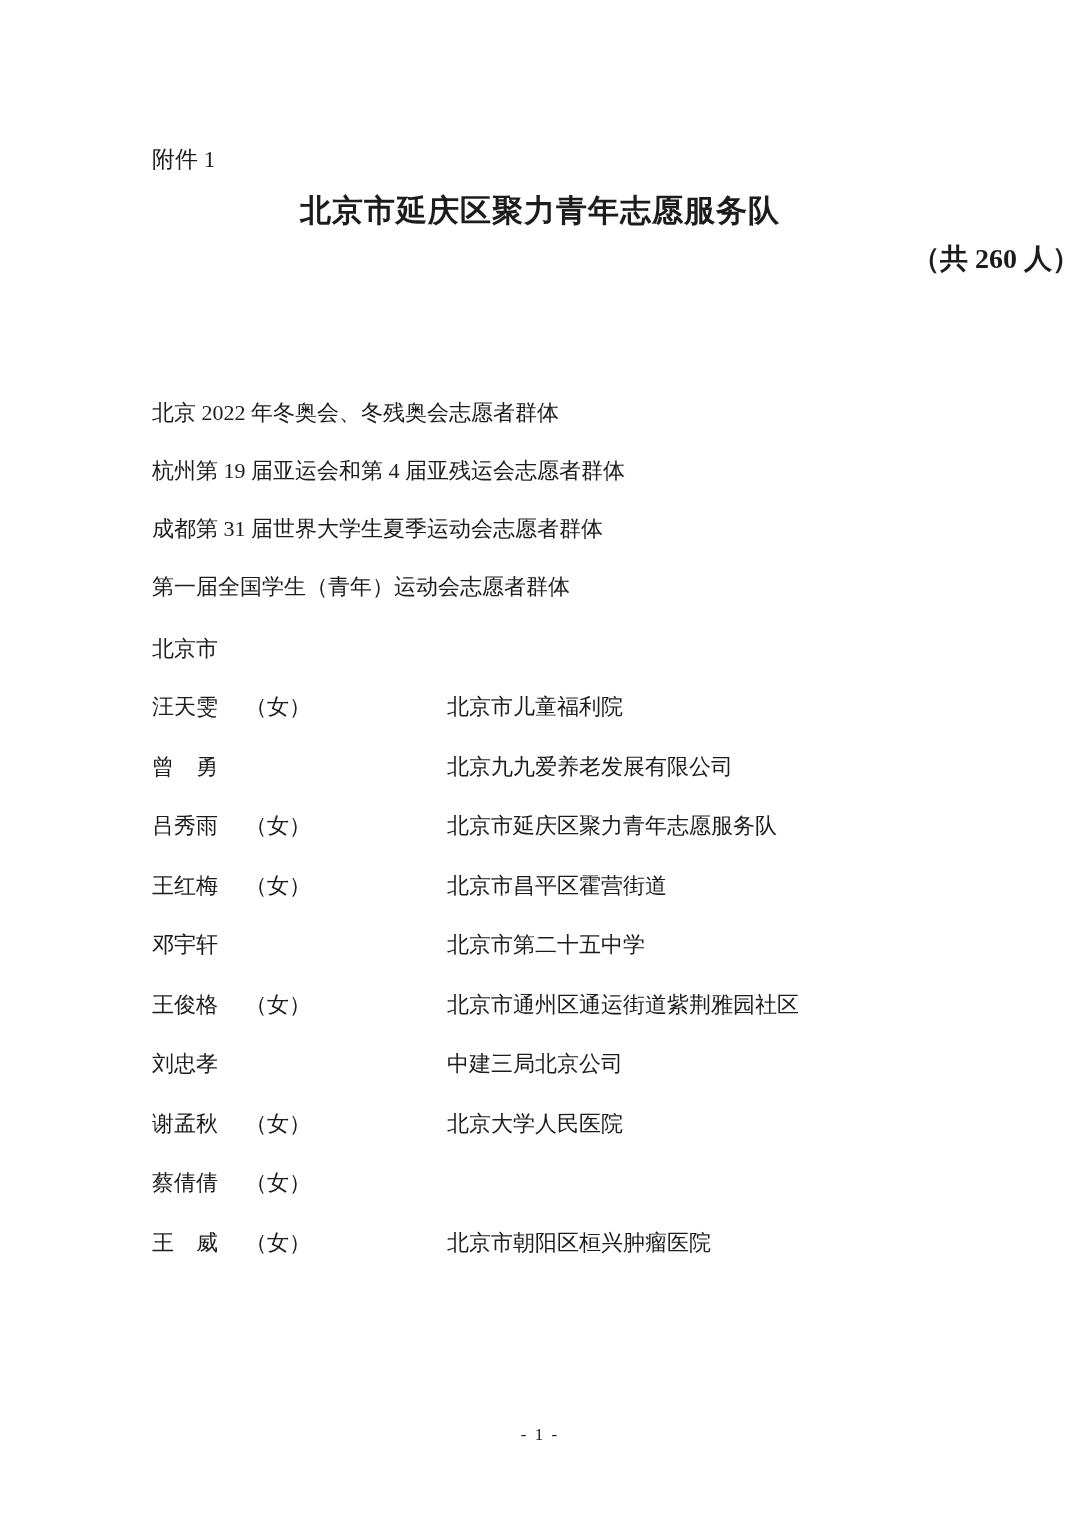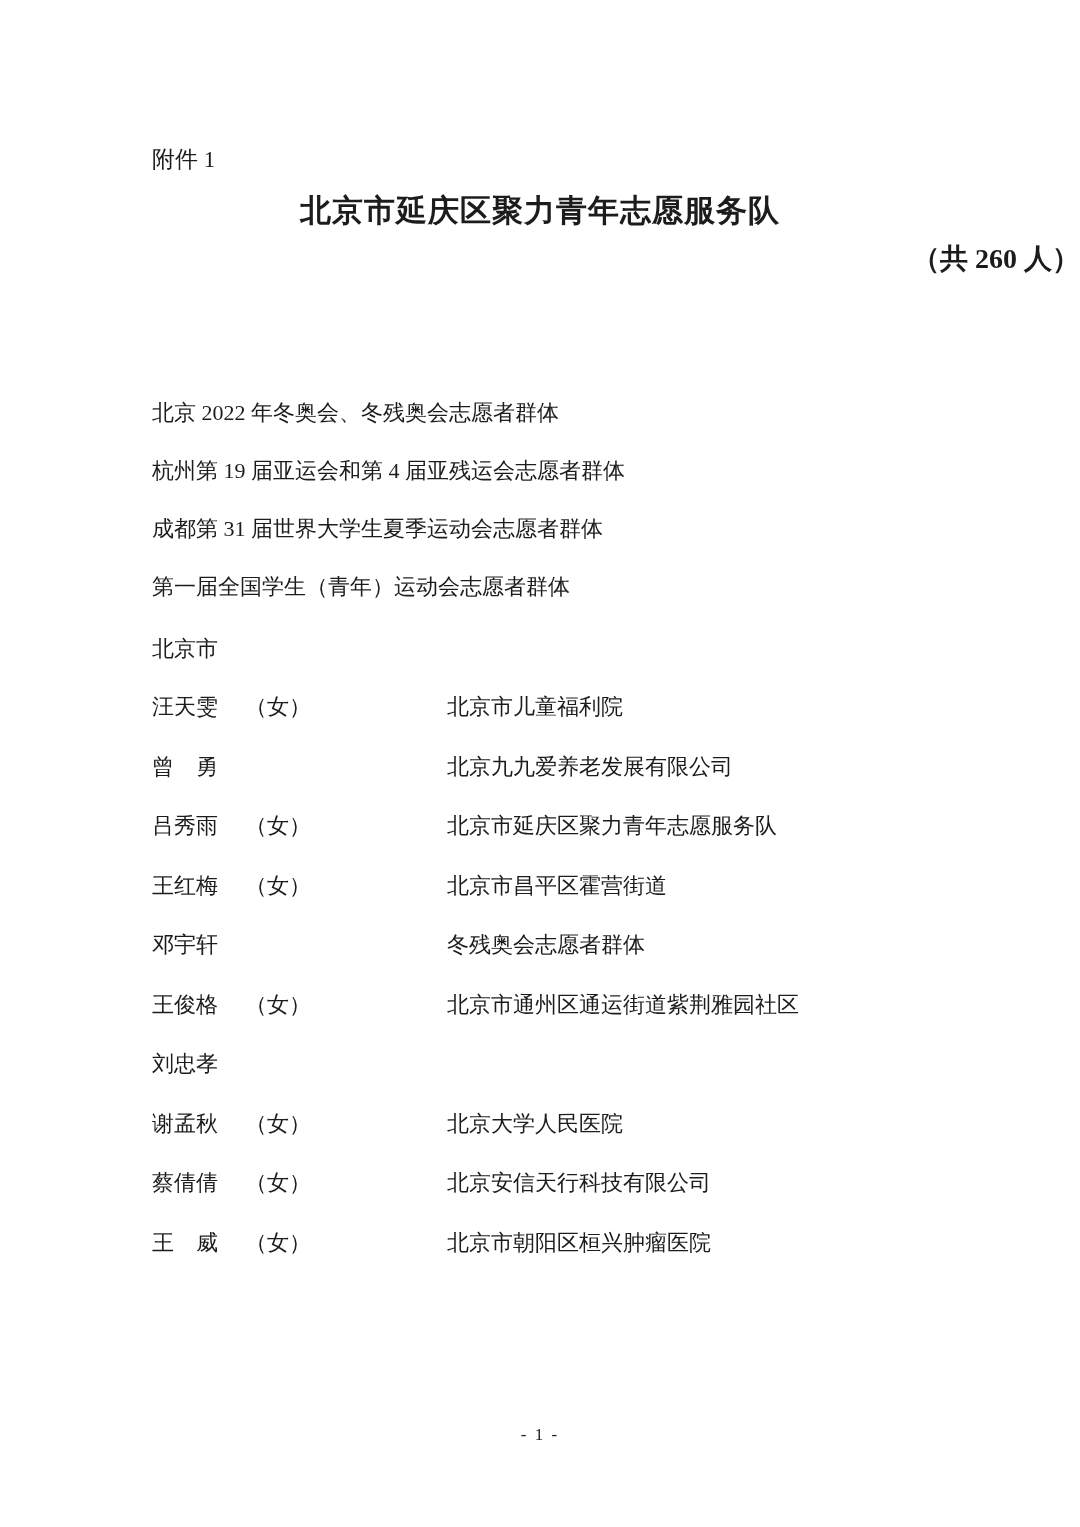--- a/index.html
+++ b/index.html
@@ -130,40 +130,40 @@
       <span class="col-org">北京市延庆区聚力青年志愿服务队</span>
     </div>
     <div class="entry-row">
       <span class="col-name">王红梅</span>
       <span class="col-gender">（女）</span>
       <span class="col-org">北京市昌平区霍营街道</span>
     </div>
     <div class="entry-row">
       <span class="col-name">邓宇轩</span>
       <span class="col-gender"></span>
-      <span class="col-org">冬残奥会志愿者群体</span>
+      <span class="col-org">北京市第二十五中学</span>
     </div>
     <div class="entry-row">
       <span class="col-name">王俊格</span>
       <span class="col-gender">（女）</span>
       <span class="col-org">北京市通州区通运街道紫荆雅园社区</span>
     </div>
     <div class="entry-row">
       <span class="col-name">刘忠孝</span>
       <span class="col-gender"></span>
+      <span class="col-org">中建三局北京公司</span>
     </div>
     <div class="entry-row">
       <span class="col-name">谢孟秋</span>
       <span class="col-gender">（女）</span>
       <span class="col-org">北京大学人民医院</span>
     </div>
     <div class="entry-row">
       <span class="col-name">蔡倩倩</span>
       <span class="col-gender">（女）</span>
-      <span class="col-org">北京安信天行科技有限公司</span>
     </div>
     <div class="entry-row">
       <span class="col-name">王　威</span>
       <span class="col-gender">（女）</span>
       <span class="col-org">北京市朝阳区桓兴肿瘤医院</span>
     </div>
   </div>
 
   <div class="page-number">- 1 -</div>
 

